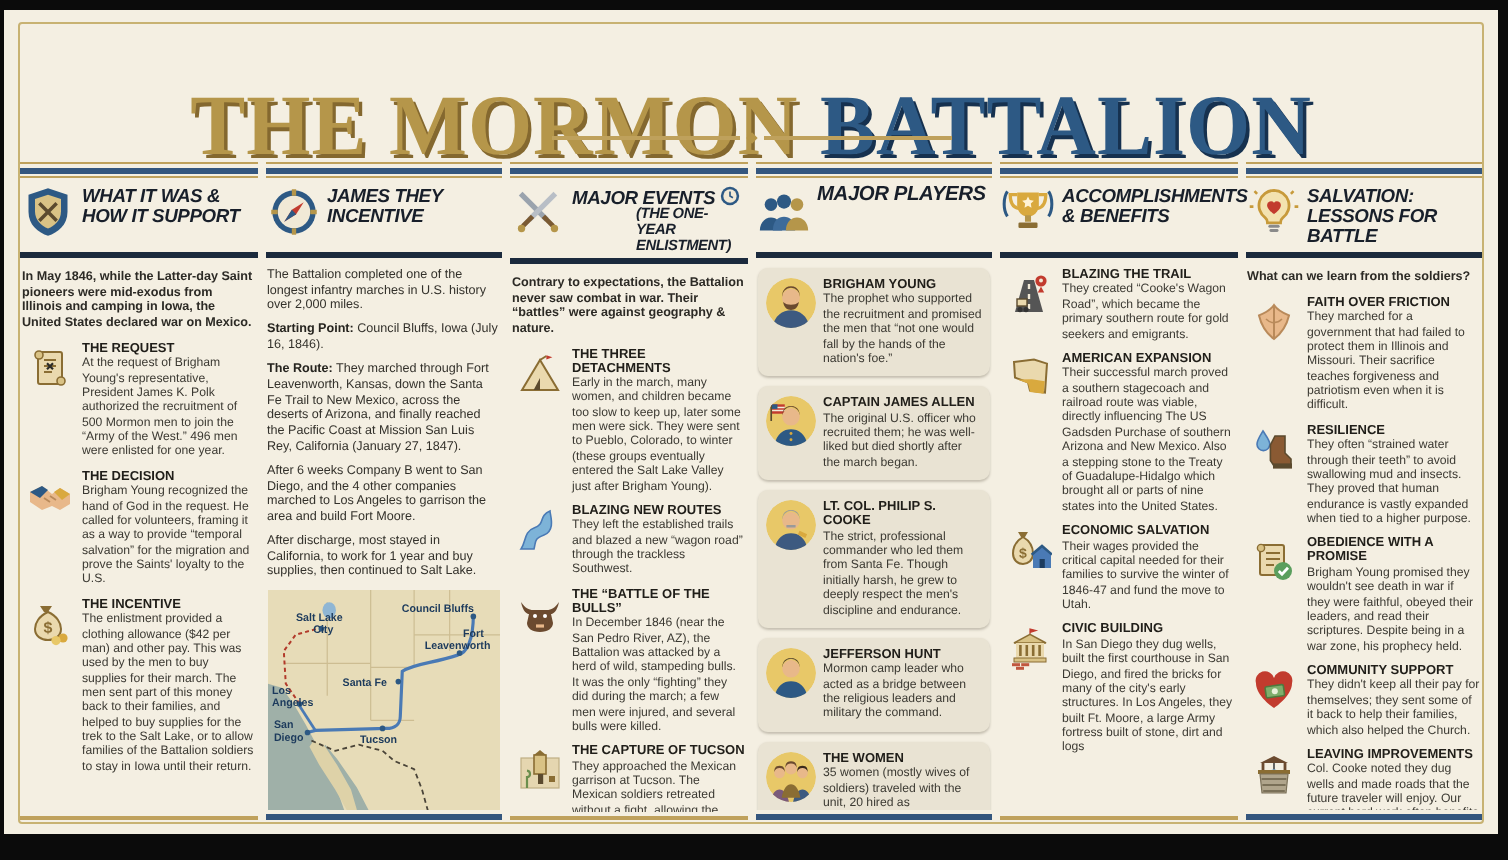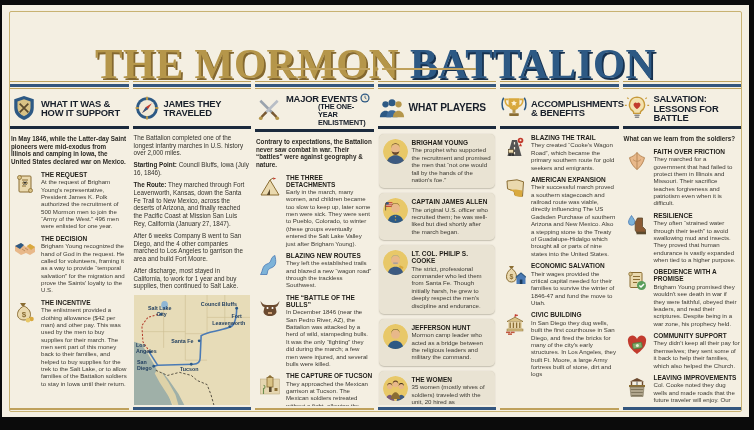--- a/index.html
+++ b/index.html
@@ -12,21 +12,21 @@
          letter-spacing:.5px;transform:scaleX(.96);white-space:nowrap;}
   .t-gold{color:#b5964a;text-shadow:1.8px 1.8px 0 #84682f;}
   .t-navy{color:#2d5984;text-shadow:1.8px 1.8px 0 #16314f;}
   .tdiv{position:absolute;top:62px;left:50%;transform:translateX(-50%);width:200px;display:flex;align-items:center;gap:4px;}
   .tdiv .tline{flex:1;height:1.2px;background:#bfa15c;}
   .tdiv .tdiamond{width:4px;height:4px;background:#b5964a;transform:rotate(45deg);}
   .cols{position:absolute;left:8px;right:8px;top:76px;bottom:7px;display:flex;gap:4px;}
   .col{flex:1;min-width:0;display:flex;flex-direction:column;}
   .rule-top{border-top:1.2px solid #bfa15c;border-bottom:1.2px solid #bfa15c;padding:1.6px 0;}
   .rule-top i{display:block;height:3.2px;background:#34567e;}
-  .col-head{display:flex;align-items:center;gap:4px;padding:4px 1px 3px;min-height:30px;}
+  .col-head{display:flex;gap:4px;padding:4px 1px 3px;min-height:30px;font-style:italic;}
   .hicon{flex:0 0 26px;width:26px;height:26px;}
   .hicon svg{width:26px;height:26px;display:block;}
   .htitle{font-weight:bold;font-size:9.4px;line-height:1.03;color:#181f2a;letter-spacing:-.2px;}
   .htitle .hsub{font-size:7.4px;margin-left:32px;}
   .h1row{display:flex;align-items:center;gap:2px;}
   .h1row svg{width:10px;height:10px;}
   .head-rule{height:2.6px;background:#1b2a3d;margin:0 0 4px;}
   .cbody{flex:1;overflow:hidden;padding:1px 1px 0;}
   .intro{font-size:6.3px;line-height:1.22;color:#2c2a25;margin:1px 0 5px;font-weight:bold;}
   .para{font-size:6.3px;line-height:1.22;color:#33312b;margin:0 0 4.5px;}
@@ -138,21 +138,21 @@
           <svg viewBox="0 0 24 24">
               <circle cx="12" cy="12" r="10" fill="#2d5984"></circle>
               <circle cx="12" cy="12" r="7.5" fill="#f1e9d6"></circle>
               <path d="M12 1.5v3M12 19.5v3M1.5 12h3M19.5 12h3" stroke="#b5964a" stroke-width="2"></path>
               <path d="M7.5 16.5L11 11l5.5-3.5L13 13z" fill="#c23b2e"></path>
               <path d="M7.5 16.5L11 11l2 2z" fill="#2d5984"></path>
             </svg>
         </span>
         <div class="htitle">
           <div>JAMES THEY</div>
-            <div>TRAVELED</div>
+            <div>INCENTIVE</div>
         </div>
       </div>
       <div class="head-rule"></div>
       <div class="cbody">
         <p class="para"><b></b> <span>The Battalion completed one of the longest infantry marches in U.S. history over 2,000 miles.</span></p>
         <p class="para"><b>Starting Point:</b> <span>Council Bluffs, Iowa (July 16, 1846).</span></p>
         <p class="para"><b>The Route:</b> <span>They marched through Fort Leavenworth, Kansas, down the Santa Fe Trail to New Mexico, across the deserts of Arizona, and finally reached the Pacific Coast at Mission San Luis Rey, California (January 27, 1847).</span></p>
         <p class="para"><b></b> <span>After 6 weeks Company B went to San Diego, and the 4 other companies marched to Los Angeles to garrison the area and build Fort Moore.</span></p>
         <p class="para"><b></b> <span>After discharge, most stayed in California, to work for 1 year and buy supplies, then continued to Salt Lake.</span></p>
 
@@ -293,21 +293,21 @@
           <svg viewBox="0 0 28 24">
               <circle cx="7" cy="8" r="3.4" fill="#2d5984"></circle>
               <circle cx="14" cy="6.4" r="3.8" fill="#2d5984"></circle>
               <circle cx="21" cy="8" r="3.4" fill="#b5964a"></circle>
               <path d="M1 22c0-4.5 3-7 6-7s6 2.5 6 7z" fill="#2d5984"></path>
               <path d="M8 22c0-5.5 3-7.5 6-7.5s6 2 6 7.5z" fill="#3d6b9a"></path>
               <path d="M15 22c0-4.5 3-7 6-7s6 2.5 6 7z" fill="#b5964a"></path>
             </svg>
         </span>
         <div class="htitle" style="font-size:10.2px">
-          <div>WHAT PLAYERS</div>
+          <div>MAJOR PLAYERS</div>
         </div>
       </div>
       <div class="head-rule"></div>
       <div class="cbody">
         <div class="card">
           <span class="portrait">
               <svg viewBox="0 0 24 24">
                 <circle cx="12" cy="12" r="12" fill="#e8c868"></circle>
                 <path d="M3 24c1-6 5-8.5 9-8.5s8 2.5 9 8.5z" fill="#3d5a80"></path>
                 <circle cx="12" cy="9.5" r="4.3" fill="#e8b88a"></circle>

